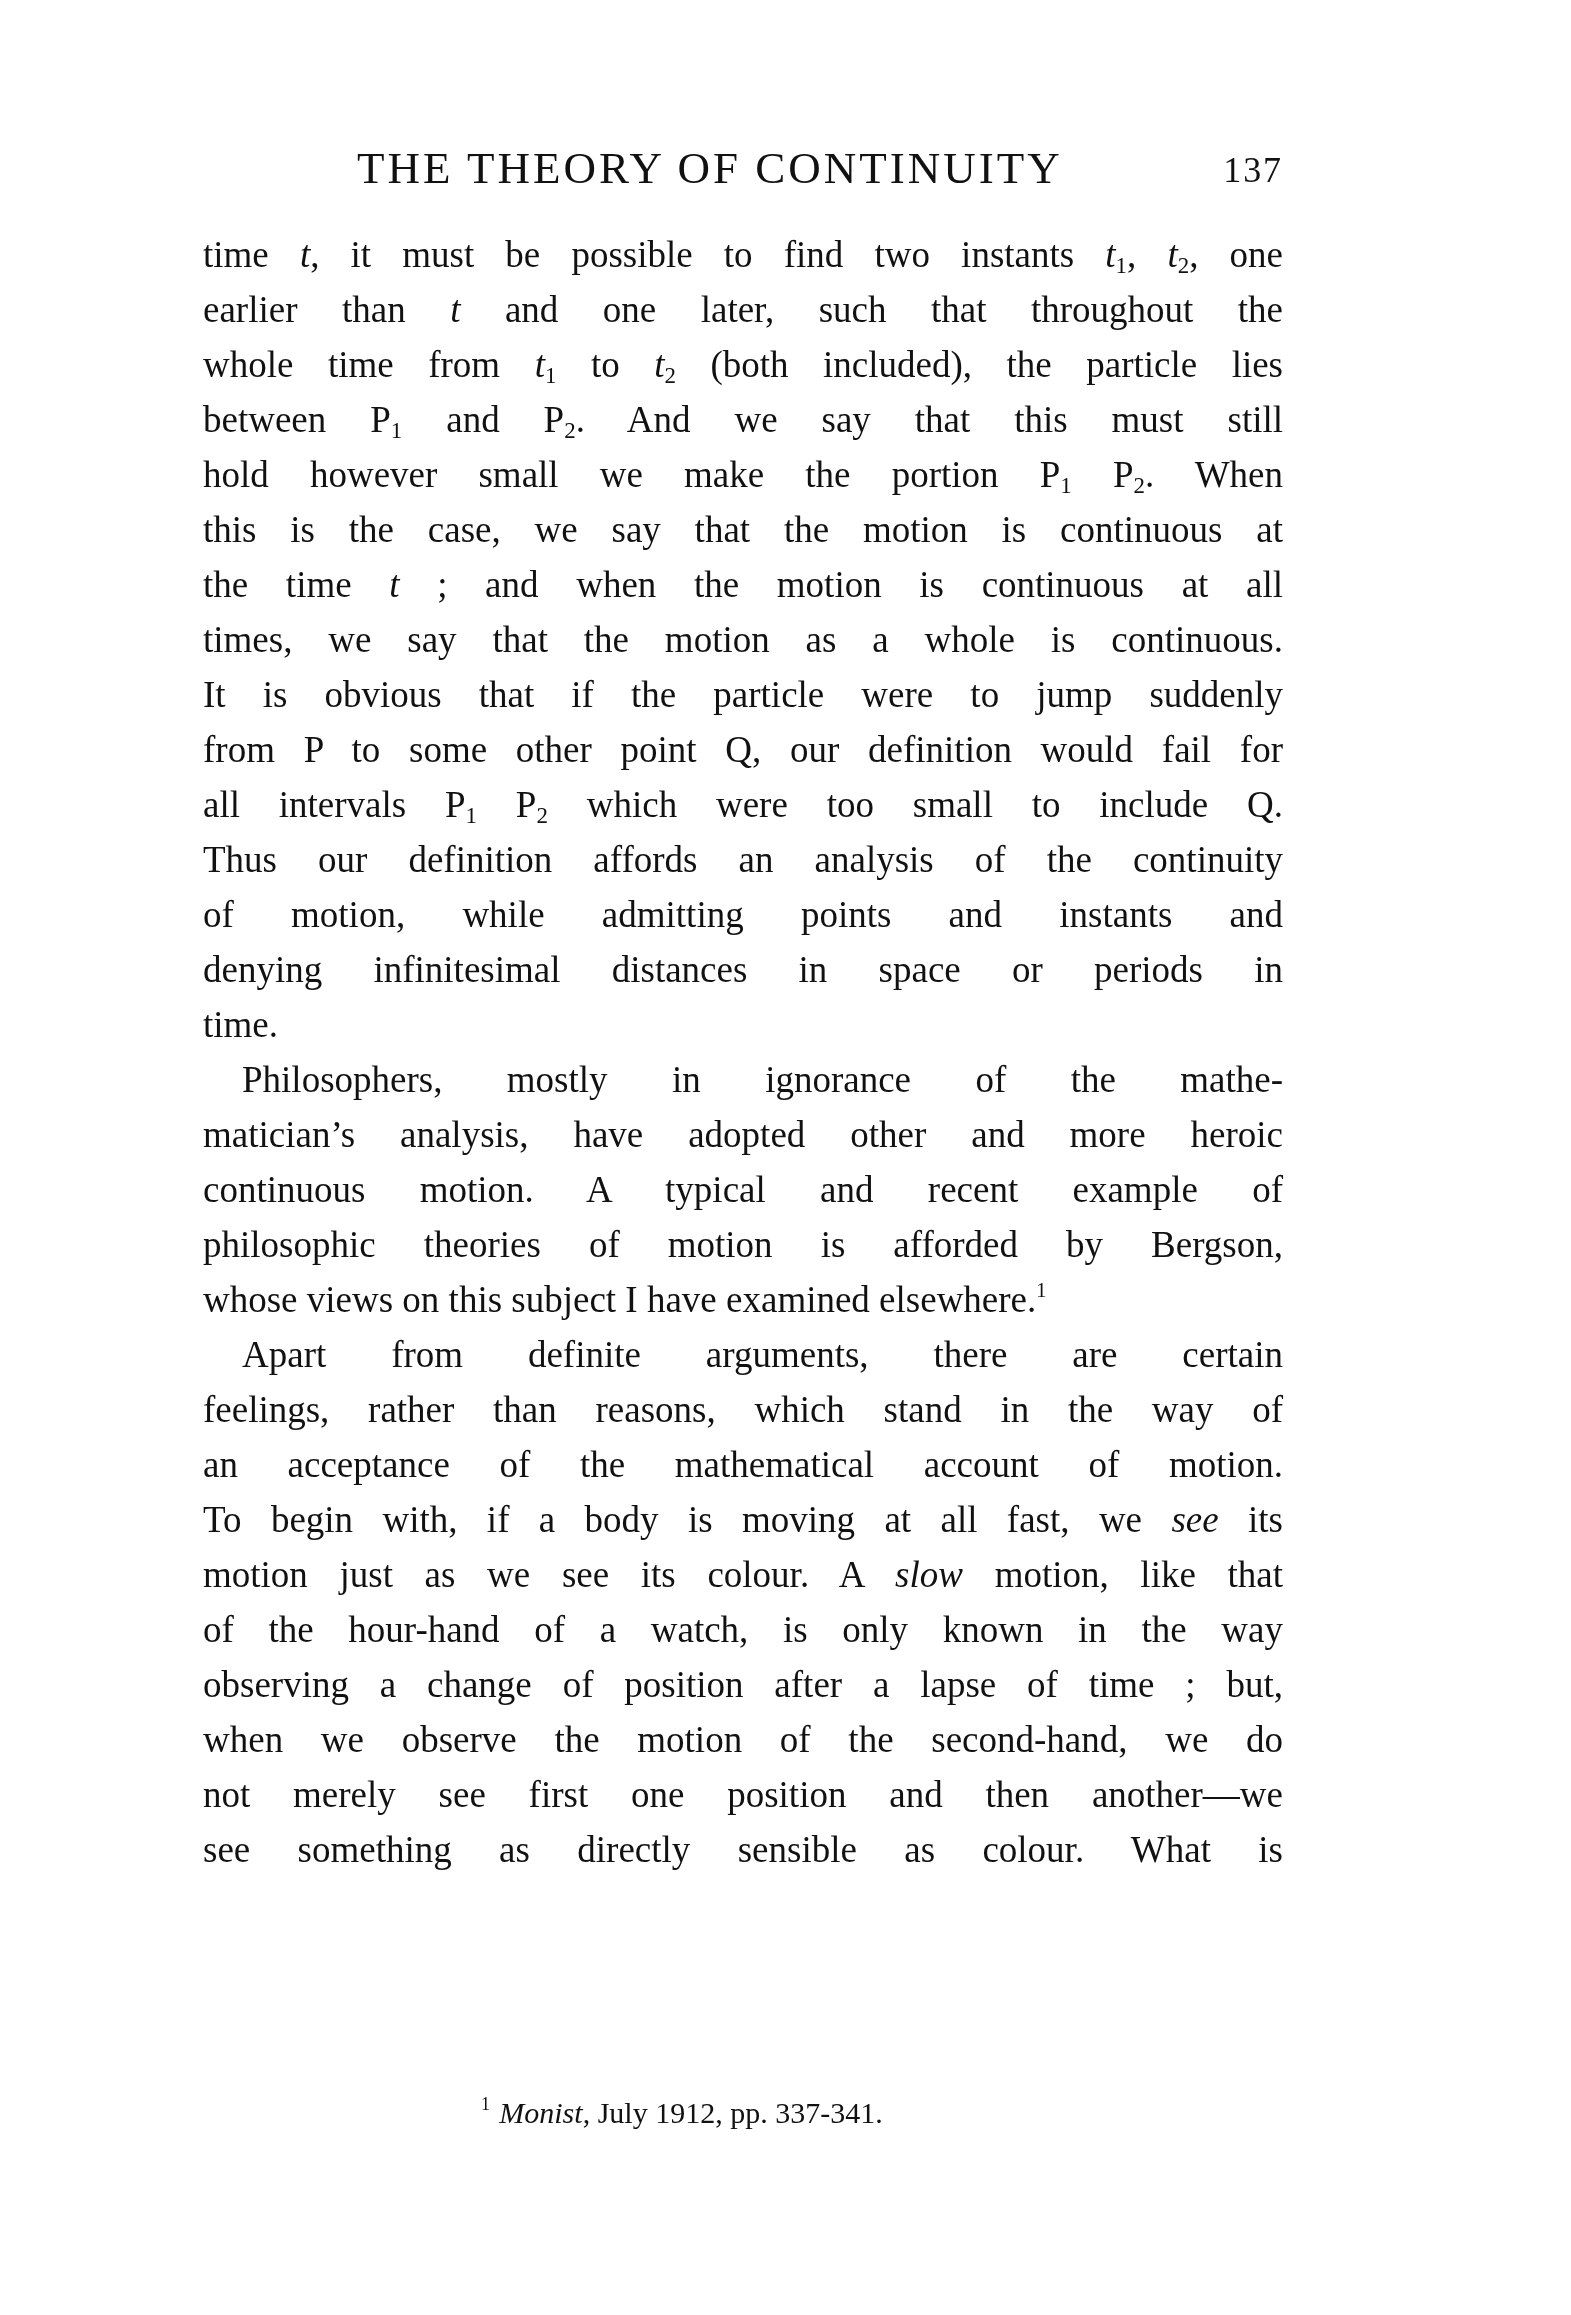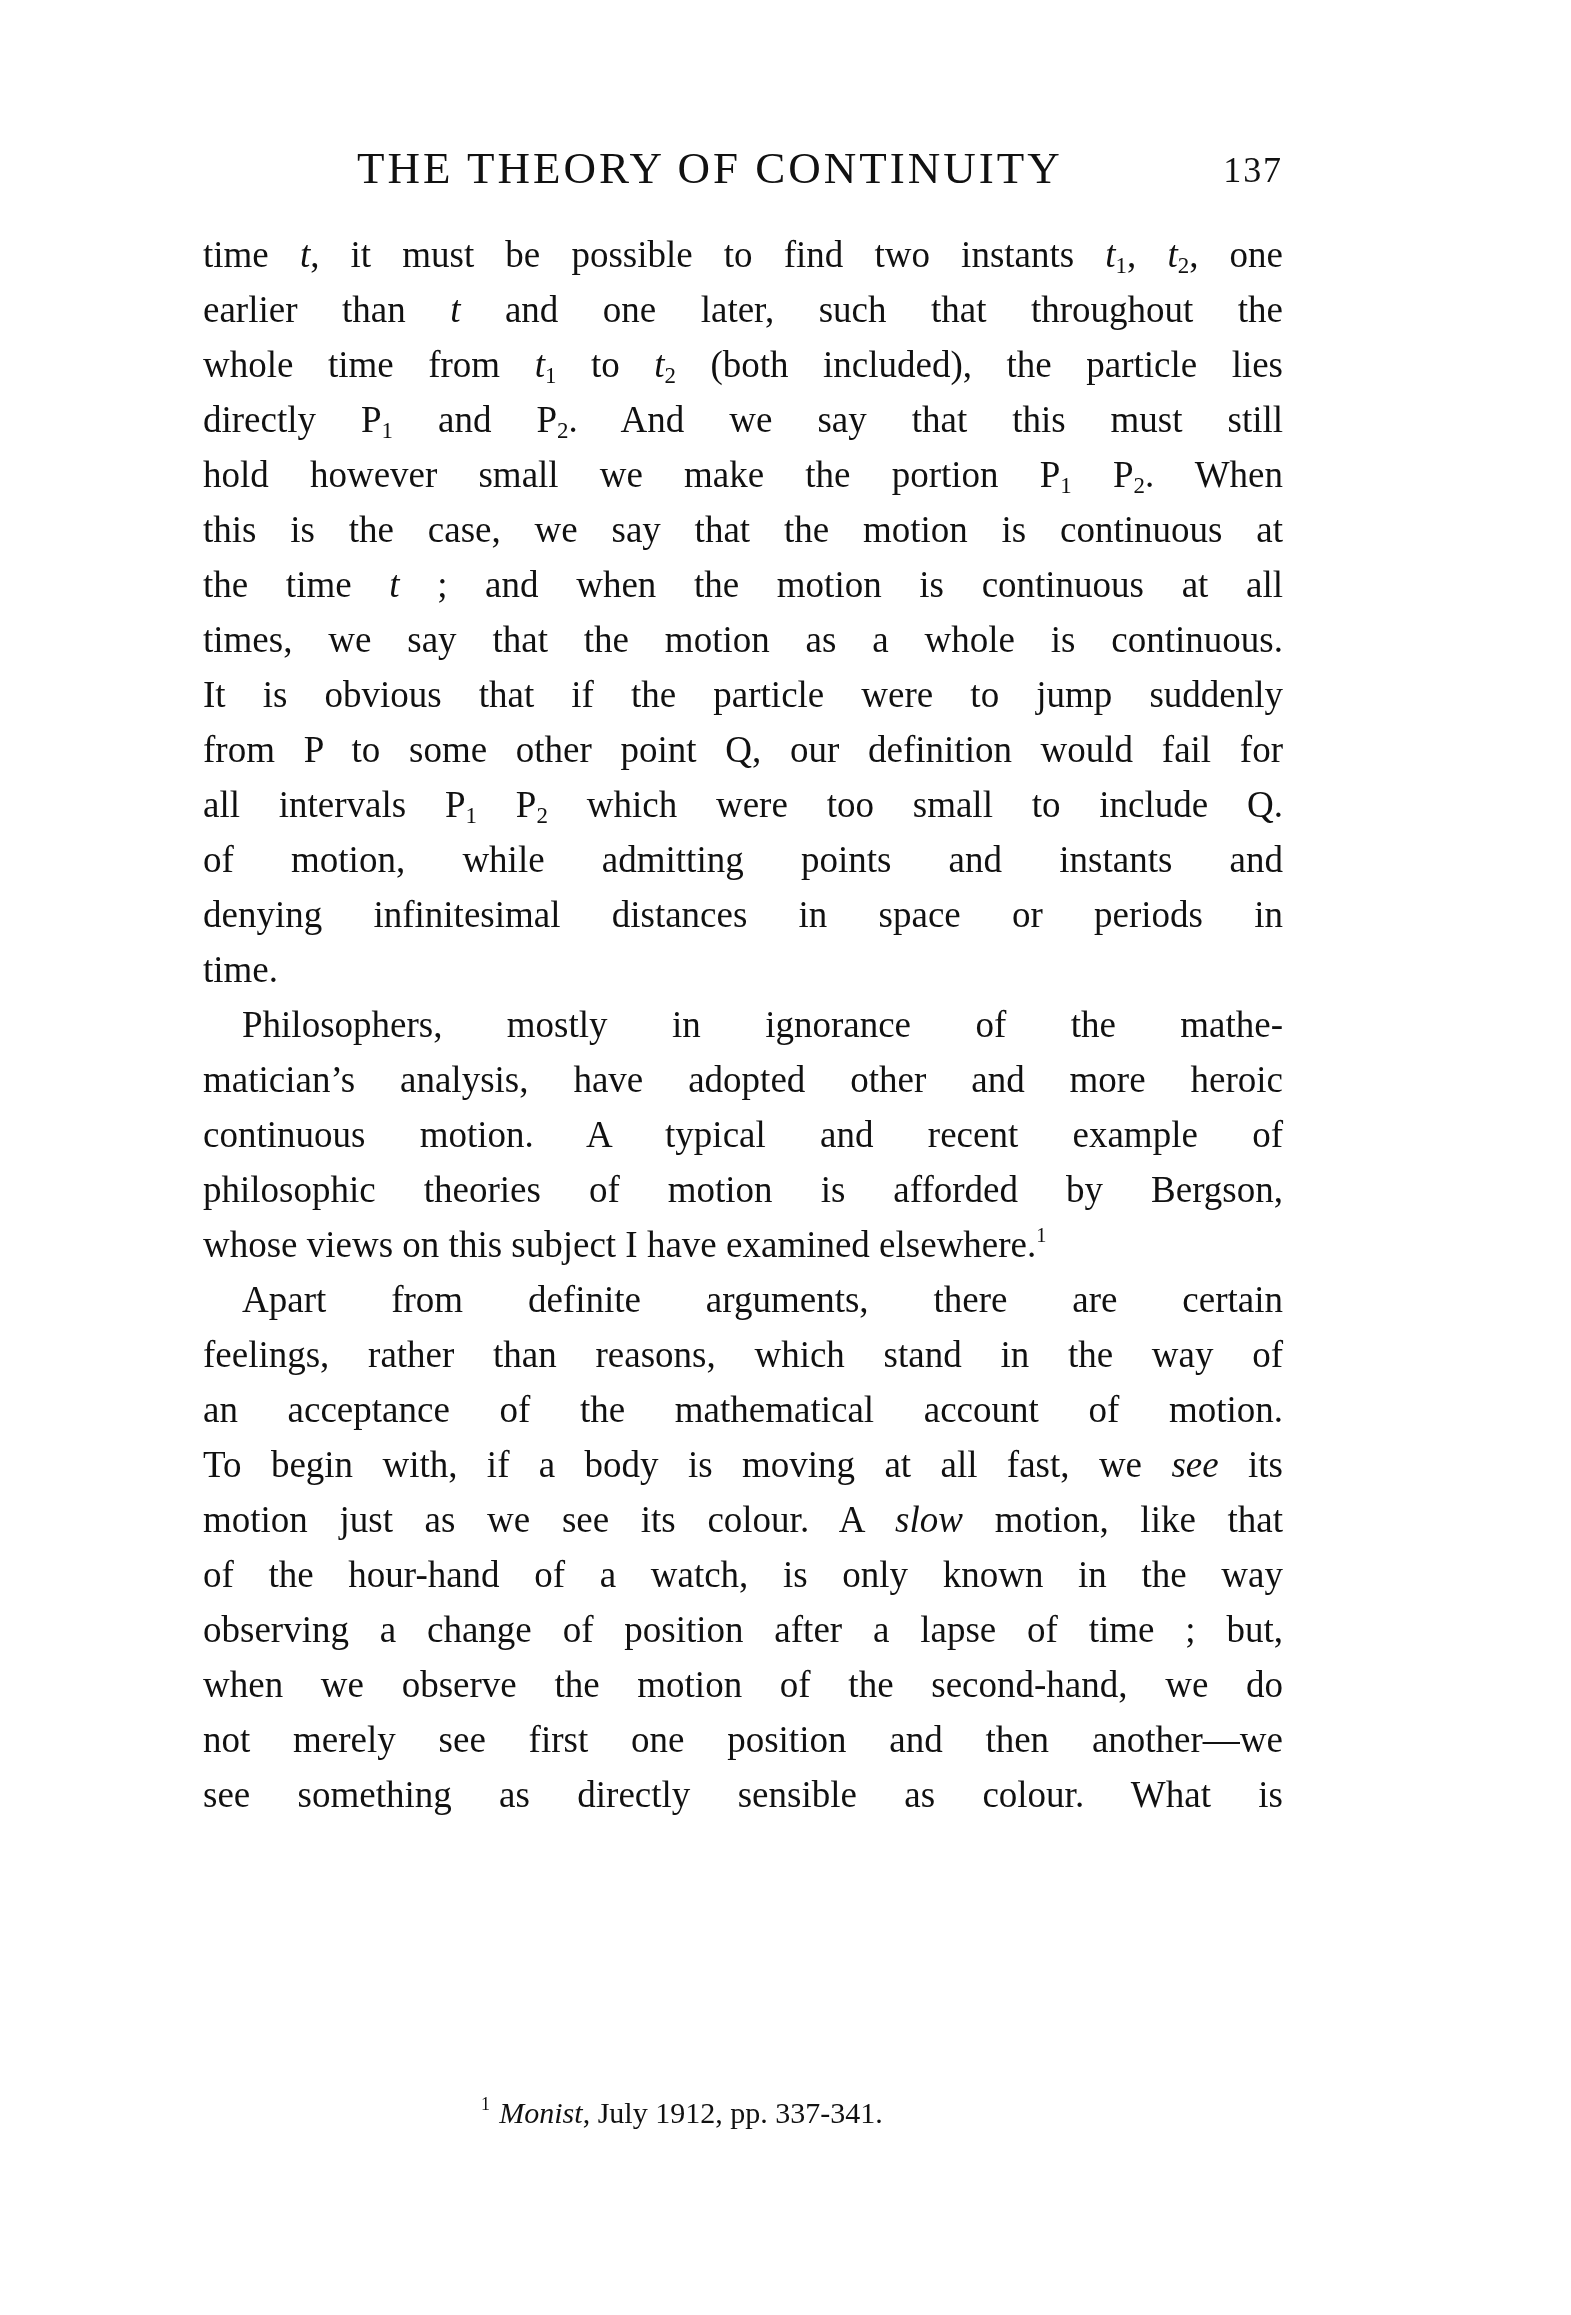--- a/index.html
+++ b/index.html
@@ -101,28 +101,29 @@
 
   <div class="running-head">
     <span class="running-title">THE THEORY OF CONTINUITY</span>
     <span class="page-number">137</span>
   </div>
 
   <div class="body-text" id="body-text">
       <div class="line"><span>time </span><i>t</i><span>, it must be possible to find two instants </span><i>t</i><sub>1</sub><span>, </span><i>t</i><sub>2</sub><span>, one</span></div>
       <div class="line"><span>earlier than </span><i>t</i><span> and one later, such that throughout the</span></div>
       <div class="line"><span>whole time from </span><i>t</i><sub>1</sub><span> to </span><i>t</i><sub>2</sub><span> (both included), the particle lies</span></div>
-      <div class="line"><span>directly P</span><sub>1</sub><span> and P</span><sub>2</sub><span>.  And we say that this must still</span></div>
+      <div class="line"><span>between P</span><sub>1</sub><span> and P</span><sub>2</sub><span>.  And we say that this must still</span></div>
       <div class="line"><span>hold however small we make the portion P</span><sub>1</sub><span> P</span><sub>2</sub><span>.  When</span></div>
       <div class="line"><span>this is the case, we say that the motion is continuous at</span></div>
       <div class="line"><span>the time </span><i>t</i><span> ; and when the motion is continuous at all</span></div>
       <div class="line"><span>times, we say that the motion as a whole is continuous.</span></div>
       <div class="line"><span>It is obvious that if the particle were to jump suddenly</span></div>
       <div class="line"><span>from P to some other point Q, our definition would fail for</span></div>
       <div class="line"><span>all intervals P</span><sub>1</sub><span> P</span><sub>2</sub><span> which were too small to include Q.</span></div>
+      <div class="line"><span>Thus our definition affords an analysis of the continuity</span></div>
       <div class="line"><span>of motion, while admitting points and instants and</span></div>
       <div class="line"><span>denying infinitesimal distances in space or periods in</span></div>
       <div class="line last"><span>time.</span></div>
       <div class="line indent"><span>Philosophers, mostly in ignorance of the mathe-</span></div>
       <div class="line"><span>matician’s analysis, have adopted other and more heroic</span></div>
       <div class="line"><span>continuous motion.  A typical and recent example of</span></div>
       <div class="line"><span>philosophic theories of motion is afforded by Bergson,</span></div>
       <div class="line last"><span>whose views on this subject I have examined elsewhere.</span><sup>1</sup></div>
       <div class="line indent"><span>Apart from definite arguments, there are certain</span></div>
       <div class="line"><span>feelings, rather than reasons, which stand in the way of</span></div>

